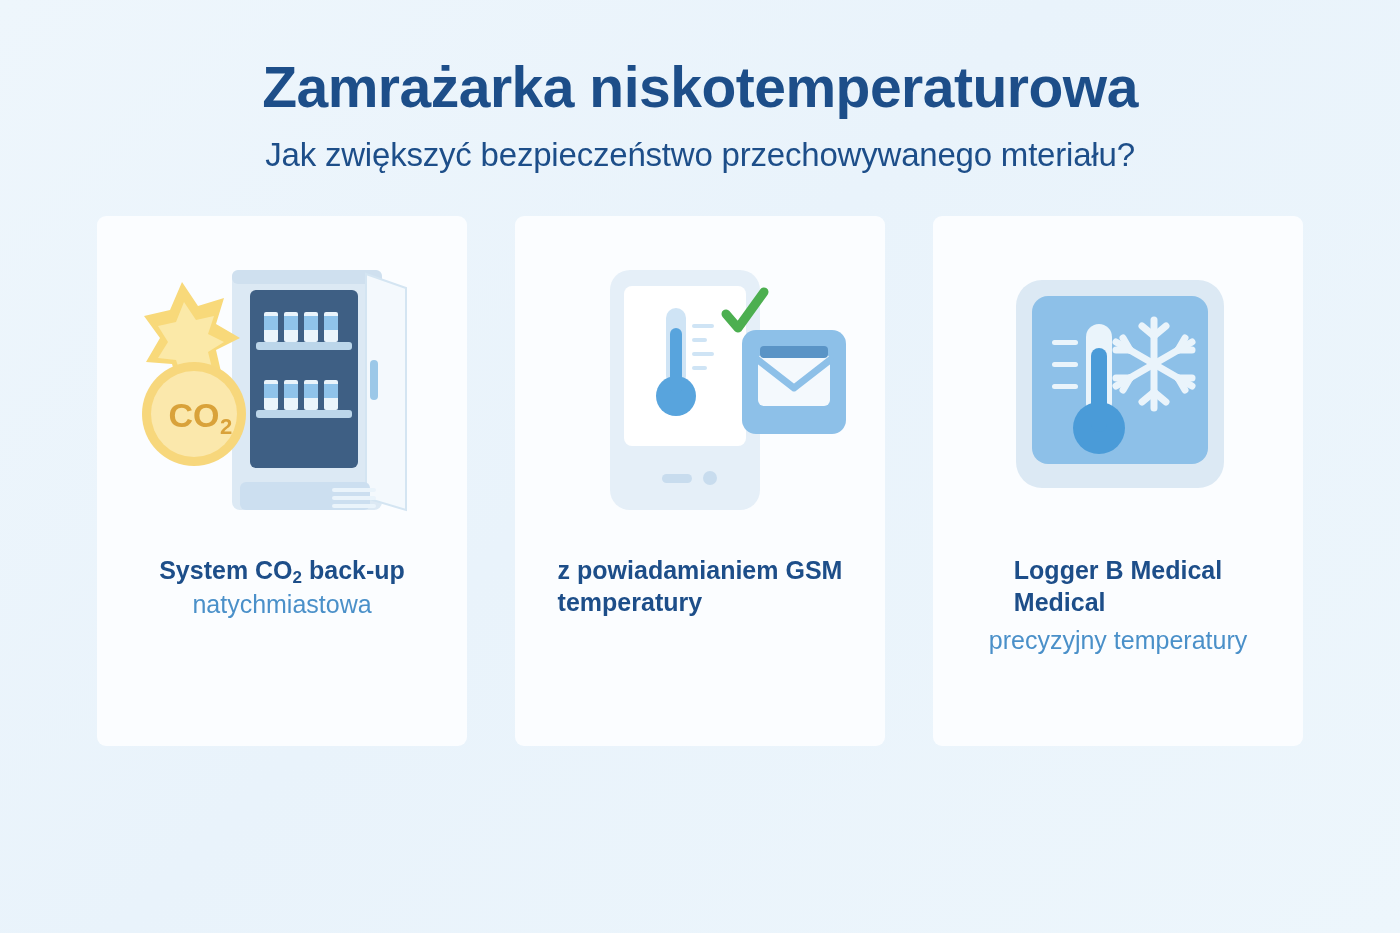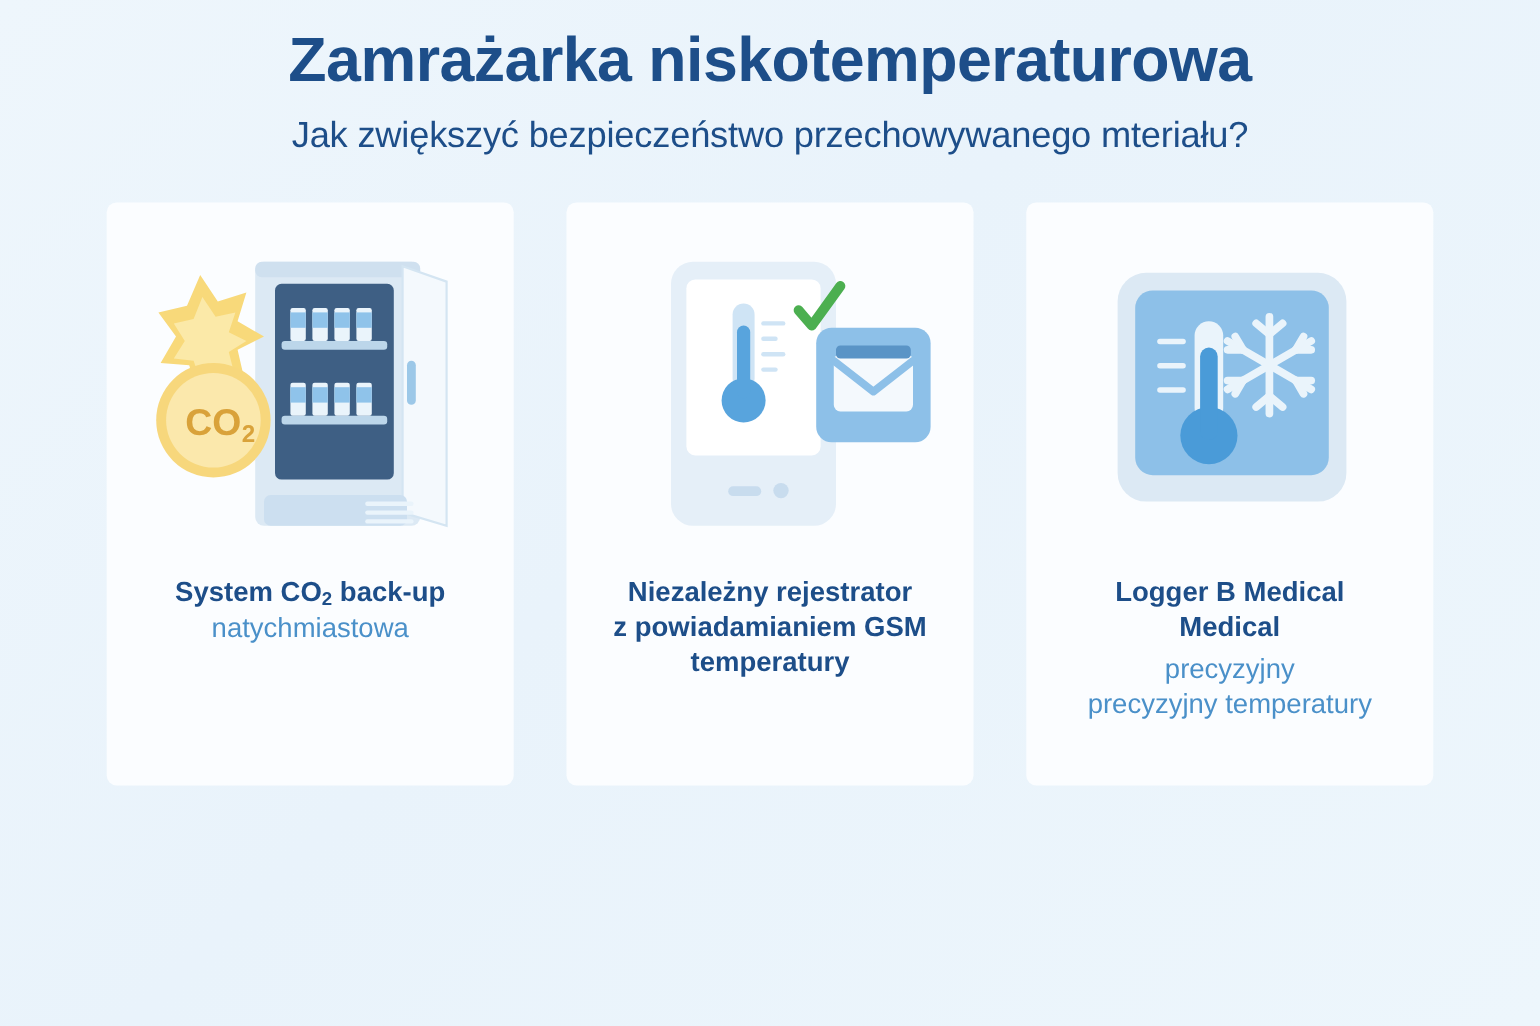--- a/index.html
+++ b/index.html
@@ -14,21 +14,21 @@
     font-family: "Liberation Sans", sans-serif;
   }
   .page {
     position: relative;
     width: 1400px;
     height: 933px;
     background: linear-gradient(135deg, #eef6fc 0%, #e9f3fb 45%, #edf6fc 100%);
     box-sizing: border-box;
   }
   .header {
-    padding-top: 26px;
+    padding-top: 58px;
     text-align: center;
   }
   .title {
     font-size: 57px;
     font-weight: bold;
     color: #1d4e89;
     letter-spacing: -0.5px;
     line-height: 1.05;
     margin: 0;
   }
@@ -60,21 +60,21 @@
     width: 320px;
     height: 300px;
     display: flex;
     align-items: center;
     justify-content: center;
   }
   .card-title {
     font-size: 25px;
     font-weight: bold;
     color: #1d4e89;
-    text-align: center;
+    text-align: left;
     line-height: 1.28;
     margin-top: 12px;
   }
   .card-sub {
     font-size: 25px;
     color: #4a90c9;
     text-align: center;
     line-height: 1.3;
   }
   .card:nth-child(3) .card-sub {
@@ -171,21 +171,20 @@
 
           <path d="M186 72 L198 86 L224 50" fill="none" stroke="#4caf50" stroke-width="9" stroke-linecap="round" stroke-linejoin="round"></path>
 
           <rect x="202" y="88" width="104" height="104" rx="14" fill="#8dc0e8"></rect>
           <rect x="218" y="112" width="72" height="52" rx="6" fill="#f4f9fd"></rect>
           <path d="M218 118 L254 146 L290 118" fill="none" stroke="#8dc0e8" stroke-width="7" stroke-linecap="round" stroke-linejoin="round"></path>
           <rect x="220" y="104" width="68" height="12" rx="4" fill="#5a94c6"></rect>
         </svg>
       </div>
       <div class="card-title">
-        <div>Niezależny rejestrator</div>
         <div>z powiadamianiem GSM</div>
         <div>temperatury</div>
       </div>
     </div>
 
     <div class="card">
       <div class="art">
         <svg width="320" height="300" viewBox="0 0 320 300" xmlns="http://www.w3.org/2000/svg">
           <rect x="58" y="38" width="208" height="208" rx="26" fill="#dce9f4"></rect>
           <rect x="74" y="54" width="176" height="168" rx="16" fill="#8dc0e8"></rect>
@@ -214,19 +213,18 @@
             <line x1="220" y1="108" x2="234" y2="108"></line>
             <line x1="220" y1="108" x2="227" y2="96"></line>
           </g>
         </svg>
       </div>
       <div class="card-title">
         <div>Logger B Medical</div>
         <div>Medical</div>
       </div>
       <div class="card-sub">
-        <div>precyzyjny</div>
         <div>precyzyjny temperatury</div>
       </div>
     </div>
 
   </div>
 </div>
 
 </body></html>

